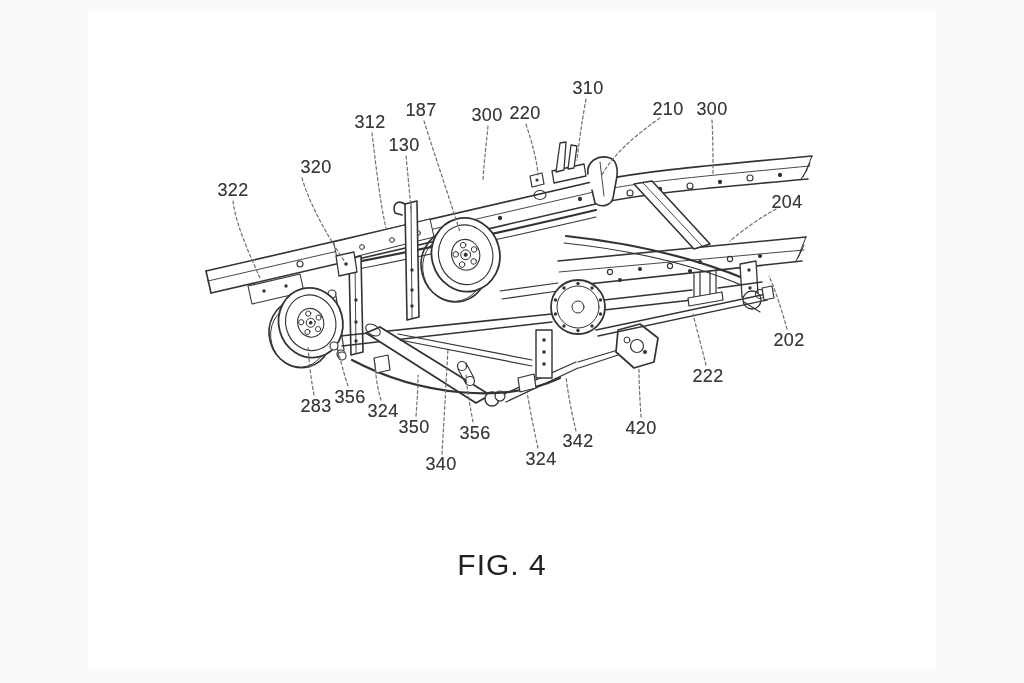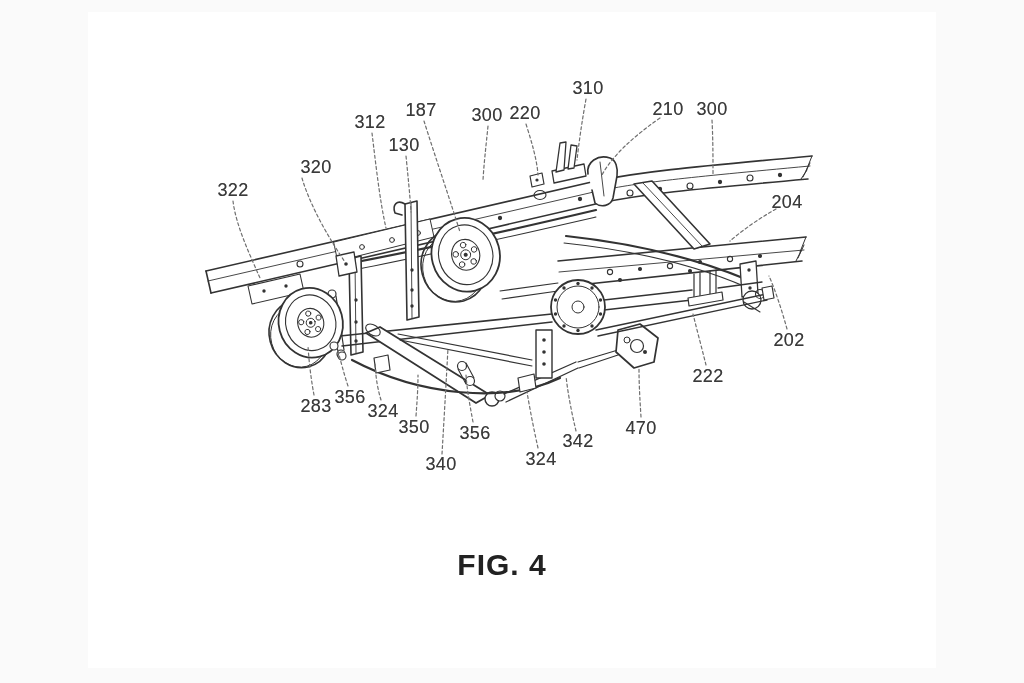--- a/index.html
+++ b/index.html
@@ -17,21 +17,21 @@
   svg.drawing *{vector-effect:non-scaling-stroke;}
   .ref{
     position:absolute;transform:translate(-50%,-50%);
     font-size:18px;font-weight:400;line-height:1;color:#3a3a3a;
     letter-spacing:.4px;white-space:nowrap;
     text-shadow:0 0 .4px rgba(40,40,40,.55);
     text-align:center;
   }
   .caption{
     position:absolute;transform:translate(-50%,-50%);
-    font-size:30px;font-weight:700;line-height:1;color:#222;
+    font-size:30px;font-weight:400;line-height:1;color:#222;
     letter-spacing:1px;white-space:nowrap;
   }
 </style>
 </head>
 <body>
 
 <div class="stage">
   <div class="canvas"></div>
 
   <svg class="drawing" viewBox="0 0 1024 683" fill="none" stroke="#333" stroke-width="1.6" stroke-linecap="round" stroke-linejoin="round">
@@ -275,21 +275,21 @@
   <span class="ref" style="left:404px;top:145px">130</span>
   <span class="ref" style="left:421px;top:110px">187</span>
   <span class="ref" style="left:487px;top:115px">300</span>
   <span class="ref" style="left:525px;top:113px">220</span>
   <span class="ref" style="left:588px;top:88px">310</span>
   <span class="ref" style="left:668px;top:109px">210</span>
   <span class="ref" style="left:712px;top:109px">300</span>
   <span class="ref" style="left:787px;top:202px">204</span>
   <span class="ref" style="left:789px;top:340px">202</span>
   <span class="ref" style="left:708px;top:376px">222</span>
-  <span class="ref" style="left:641px;top:428px">470</span>
+  <span class="ref" style="left:641px;top:428px">420</span>
   <span class="ref" style="left:578px;top:441px">342</span>
   <span class="ref" style="left:541px;top:459px">324</span>
   <span class="ref" style="left:475px;top:433px">356</span>
   <span class="ref" style="left:441px;top:464px">340</span>
   <span class="ref" style="left:414px;top:427px">350</span>
   <span class="ref" style="left:383px;top:411px">324</span>
   <span class="ref" style="left:350px;top:397px">356</span>
   <span class="ref" style="left:316px;top:406px">283</span>
 
   <div class="caption" style="left:502px;top:565px">FIG. 4</div>

